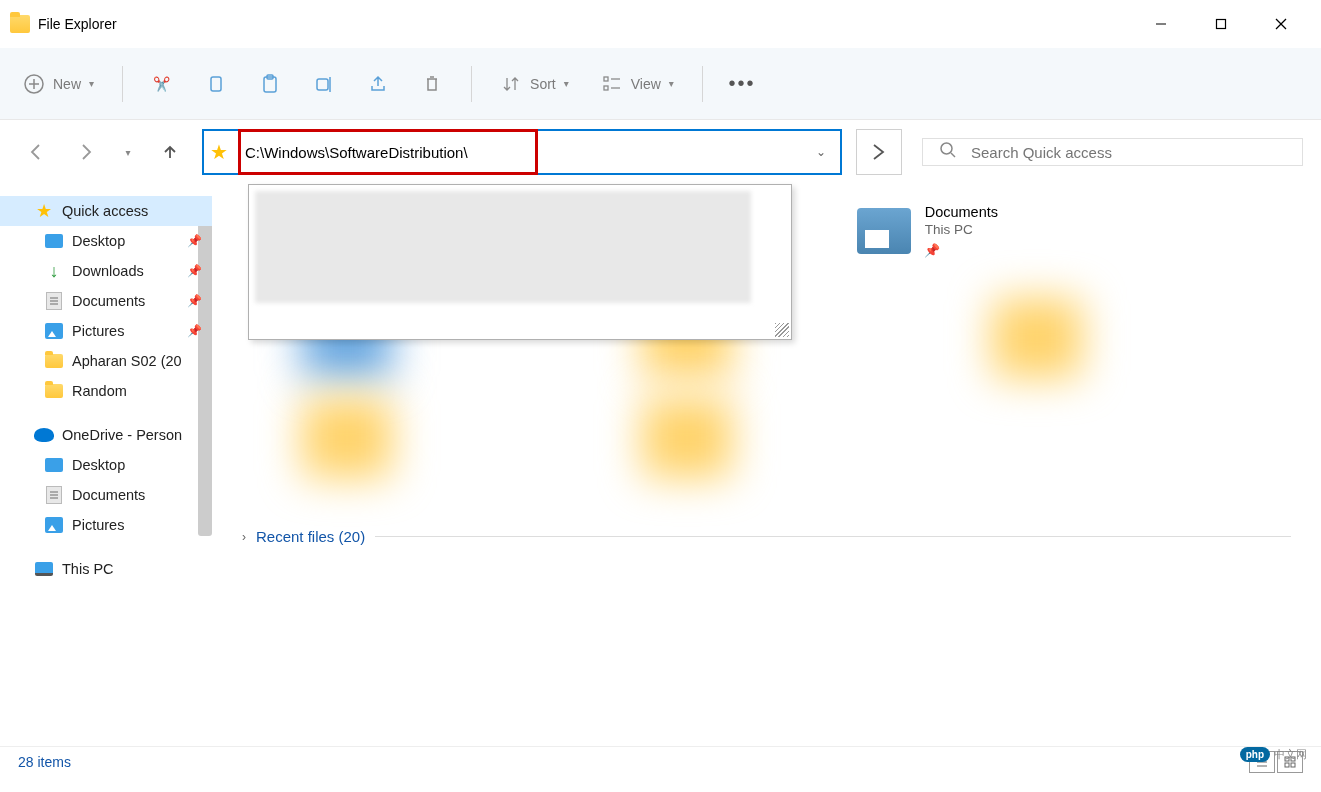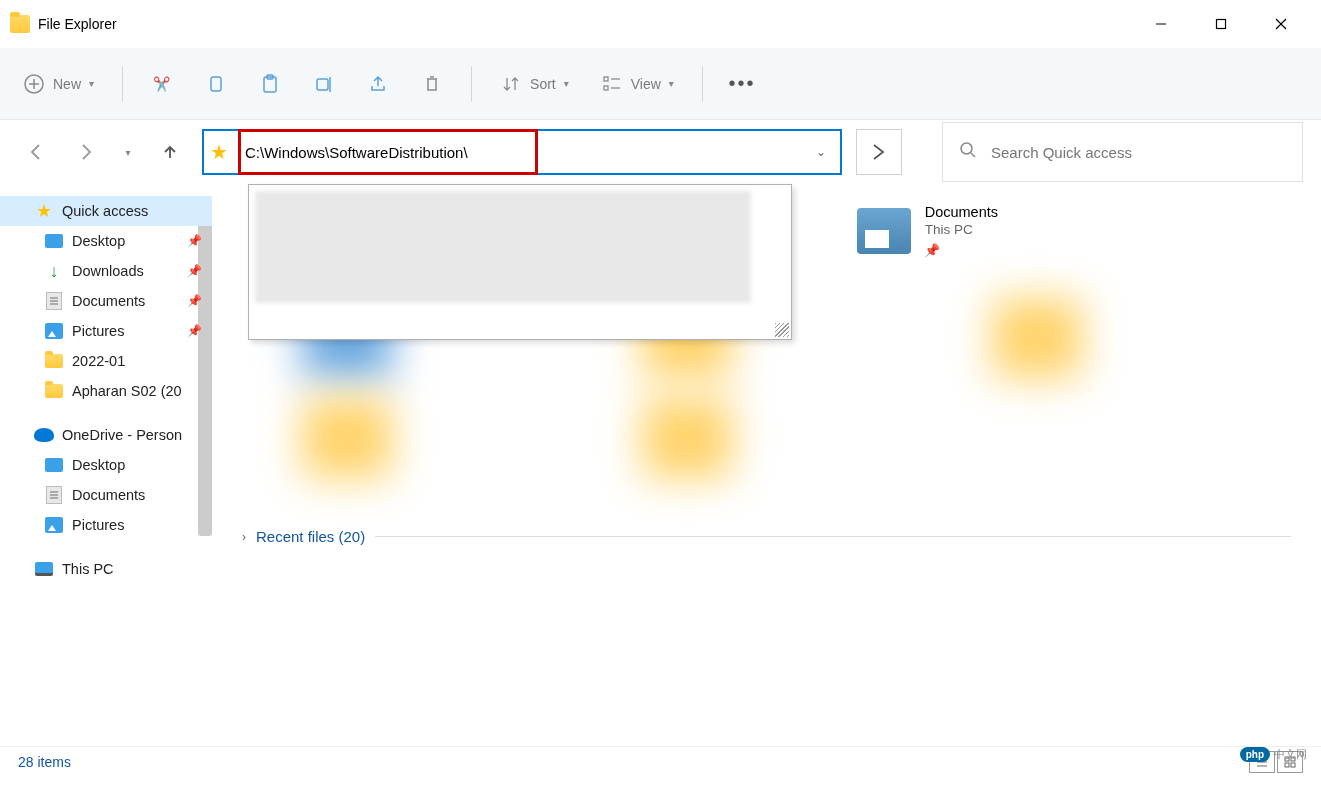--- a/index.html
+++ b/index.html
@@ -25,21 +25,21 @@
 
 .navbar { height: 64px; display: flex; align-items: center; padding: 0 18px; gap: 14px; }
 .nav-arrow { width: 36px; height: 36px; display:flex; align-items:center; justify-content:center; color: #777; }
 .nav-arrow svg { width: 18px; height: 18px; }
 .address-wrap { flex: 0 0 640px; height: 46px; border: 2px solid #0078d4; display: flex; align-items: center; background: #fff; position: relative; }
 .star-icon { width: 24px; margin-left: 6px; color: #ffc107; font-size: 20px; }
 .address-input-box { position: relative; margin-left: 4px; border: 3px solid #cc0000; padding: 20px 4px; width: 300px; height: 36px; display:flex; align-items:center; }
 .address-input { border: none; outline: none; font-size: 15px; width: 100%; }
 .addr-chev { margin-left: auto; margin-right: 14px; color: #666; font-size: 12px; }
 .refresh-box { width: 46px; height: 46px; border: 1px solid #d0d0d0; display:flex; align-items:center; justify-content:center; color:#555; }
-.search-box { flex: 1; height: 60px; border: 1px solid #e0e0e0; display: flex; align-items: center; padding: 0 16px; gap: 14px; margin-left: 26px; }
+.search-box { flex: 1; height: 28px; border: 1px solid #e0e0e0; display: flex; align-items: center; padding: 0 16px; gap: 14px; margin-left: 6px; }
 .search-box input { border:none; outline:none; font-size: 15px; color: #888; width:100%; }
 
 
 .autocomplete { position: absolute; left: 248px; top: 184px; width: 544px; height: 156px; background: #fff; border: 1px solid #b0b0b0; box-shadow: 3px 3px 6px rgba(0,0,0,0.15); z-index: 10; padding: 6px; }
 .autocomplete-inner { width: 496px; height: 112px; background: #e8e8e8; filter: blur(2px); }
 .resize-grip { position:absolute; bottom:2px; right:2px; width:14px; height:14px; background: repeating-linear-gradient(135deg,#999 0,#999 1px,transparent 1px,transparent 3px); }
 
 
 .main { display: flex; height: calc(792px - 48px - 72px - 64px - 30px); }
 
@@ -279,27 +279,27 @@
           <span class="sb-pic"></span>
         </span>
       <span>Pictures</span>
       <span class="pin">📌</span>
     </div>
 
     <div class="sb-item">
         <span class="sb-icon">
           <span class="sb-folder"></span>
         </span>
-        <span>2022-01</span>
+        <span>Apharan S02 (20</span>
       </div>
     <div class="sb-item">
         <span class="sb-icon">
           <span class="sb-folder"></span>
         </span>
-        <span>Apharan S02 (20</span>
+        <span>Random</span>
       </div>
 
     <div style="height:14px"></div>
     <div class="sb-item top">
       <span class="sb-icon">
           <span class="sb-cloud"></span>
         </span>
       <span>OneDrive - Person</span>
     </div>
     <div class="sb-item">

